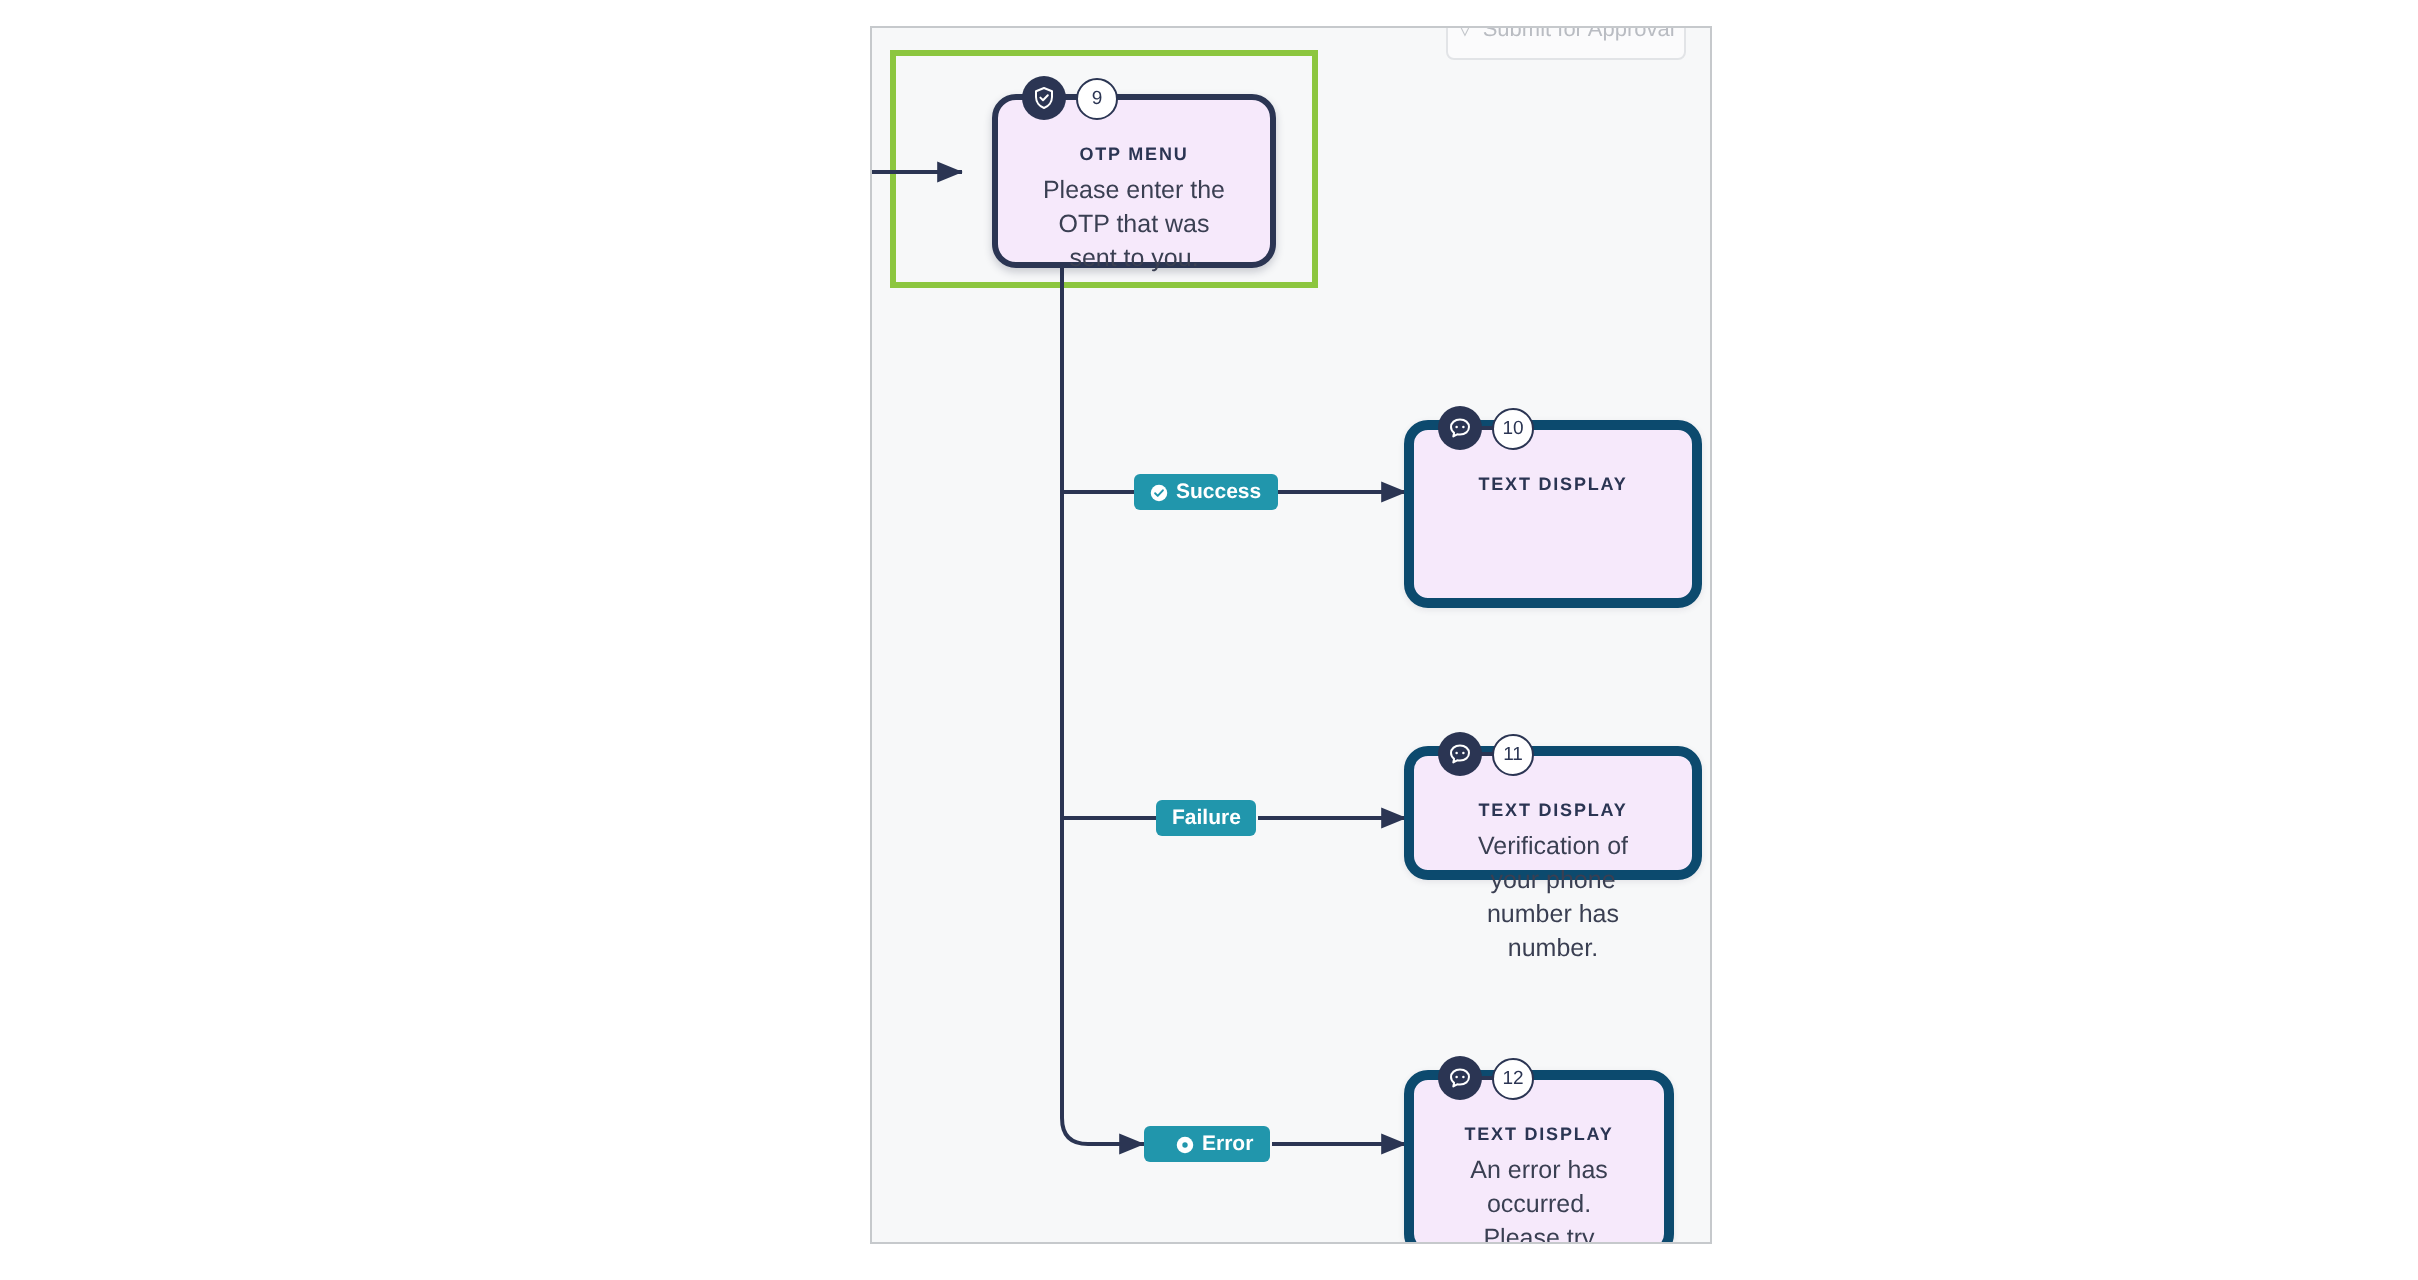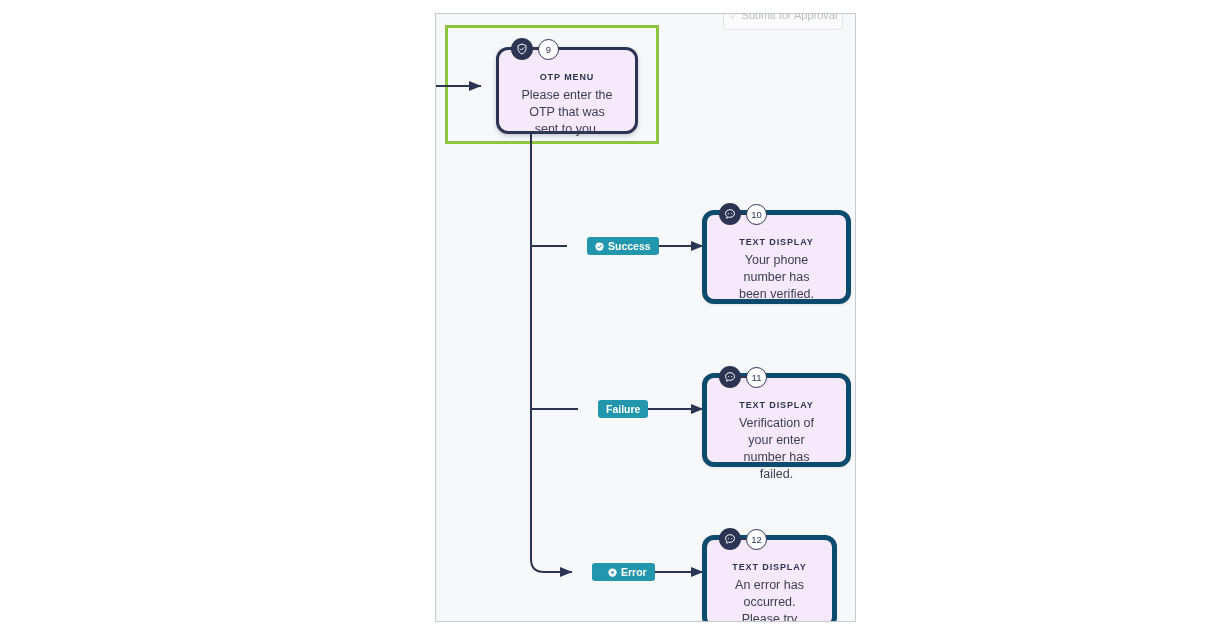--- a/index.html
+++ b/index.html
@@ -159,21 +159,20 @@
     align-items: center;
     justify-content: center;
     gap: 4px;
     padding: 0 8px;
     box-sizing: border-box;
     color: #ffffff;
     font-size: 10.5px;
     font-weight: bold;
     font-family: "Liberation Sans", sans-serif;
     white-space: nowrap;
-    margin-left: 20px;
   }
   .chip-ico {
     width: 9px;
     height: 9px;
     flex: 0 0 auto;
   }
 </style>
 </head>
 <body>
 
@@ -227,38 +226,37 @@
           <path d="M12 3.4 C6.8 3.4 3 6.8 3 11 C3 13.3 4.2 15.3 6.1 16.7 L5.3 20.4 L9.2 18.3
                    C10.1 18.5 11 18.6 12 18.6 C17.2 18.6 21 15.2 21 11 C21 6.8 17.2 3.4 12 3.4 Z" fill="none" stroke="#ffffff" stroke-width="2" stroke-linejoin="round"></path>
           <circle cx="8.6" cy="11" r="1.25" fill="#ffffff"></circle>
           <circle cx="15.4" cy="11" r="1.25" fill="#ffffff"></circle>
         </svg>
       </div>
       <div class="badge-connector"></div>
       <div class="badge-num">10</div>
     </div>
     <div class="node-title">TEXT DISPLAY</div>
-    <div class="node-body">Your phone number has been verified.</div>
-  </div>
-
-  <div class="node plain" style="left:266px; top:359px; width:149px; height:94px;">
+  </div>
+
+  <div class="node plain" style="left:266px; top:359px; width:149px; height:67px;">
     <div class="node-badges">
       <div class="badge-icon">
         <svg width="12" height="12" viewBox="0 0 24 24">
           <path d="M12 3.4 C6.8 3.4 3 6.8 3 11 C3 13.3 4.2 15.3 6.1 16.7 L5.3 20.4 L9.2 18.3
                    C10.1 18.5 11 18.6 12 18.6 C17.2 18.6 21 15.2 21 11 C21 6.8 17.2 3.4 12 3.4 Z" fill="none" stroke="#ffffff" stroke-width="2" stroke-linejoin="round"></path>
           <circle cx="8.6" cy="11" r="1.25" fill="#ffffff"></circle>
           <circle cx="15.4" cy="11" r="1.25" fill="#ffffff"></circle>
         </svg>
       </div>
       <div class="badge-connector"></div>
       <div class="badge-num">11</div>
     </div>
     <div class="node-title">TEXT DISPLAY</div>
-    <div class="node-body">Verification of your enter number has failed.</div>
+    <div class="node-body">Verification of your phone number has number.</div>
   </div>
 
   <div class="node plain" style="left:266px; top:521px; width:135px; height:94px;">
     <div class="node-badges">
       <div class="badge-icon">
         <svg width="12" height="12" viewBox="0 0 24 24">
           <path d="M12 3.4 C6.8 3.4 3 6.8 3 11 C3 13.3 4.2 15.3 6.1 16.7 L5.3 20.4 L9.2 18.3
                    C10.1 18.5 11 18.6 12 18.6 C17.2 18.6 21 15.2 21 11 C21 6.8 17.2 3.4 12 3.4 Z" fill="none" stroke="#ffffff" stroke-width="2" stroke-linejoin="round"></path>
           <circle cx="8.6" cy="11" r="1.25" fill="#ffffff"></circle>
           <circle cx="15.4" cy="11" r="1.25" fill="#ffffff"></circle>

